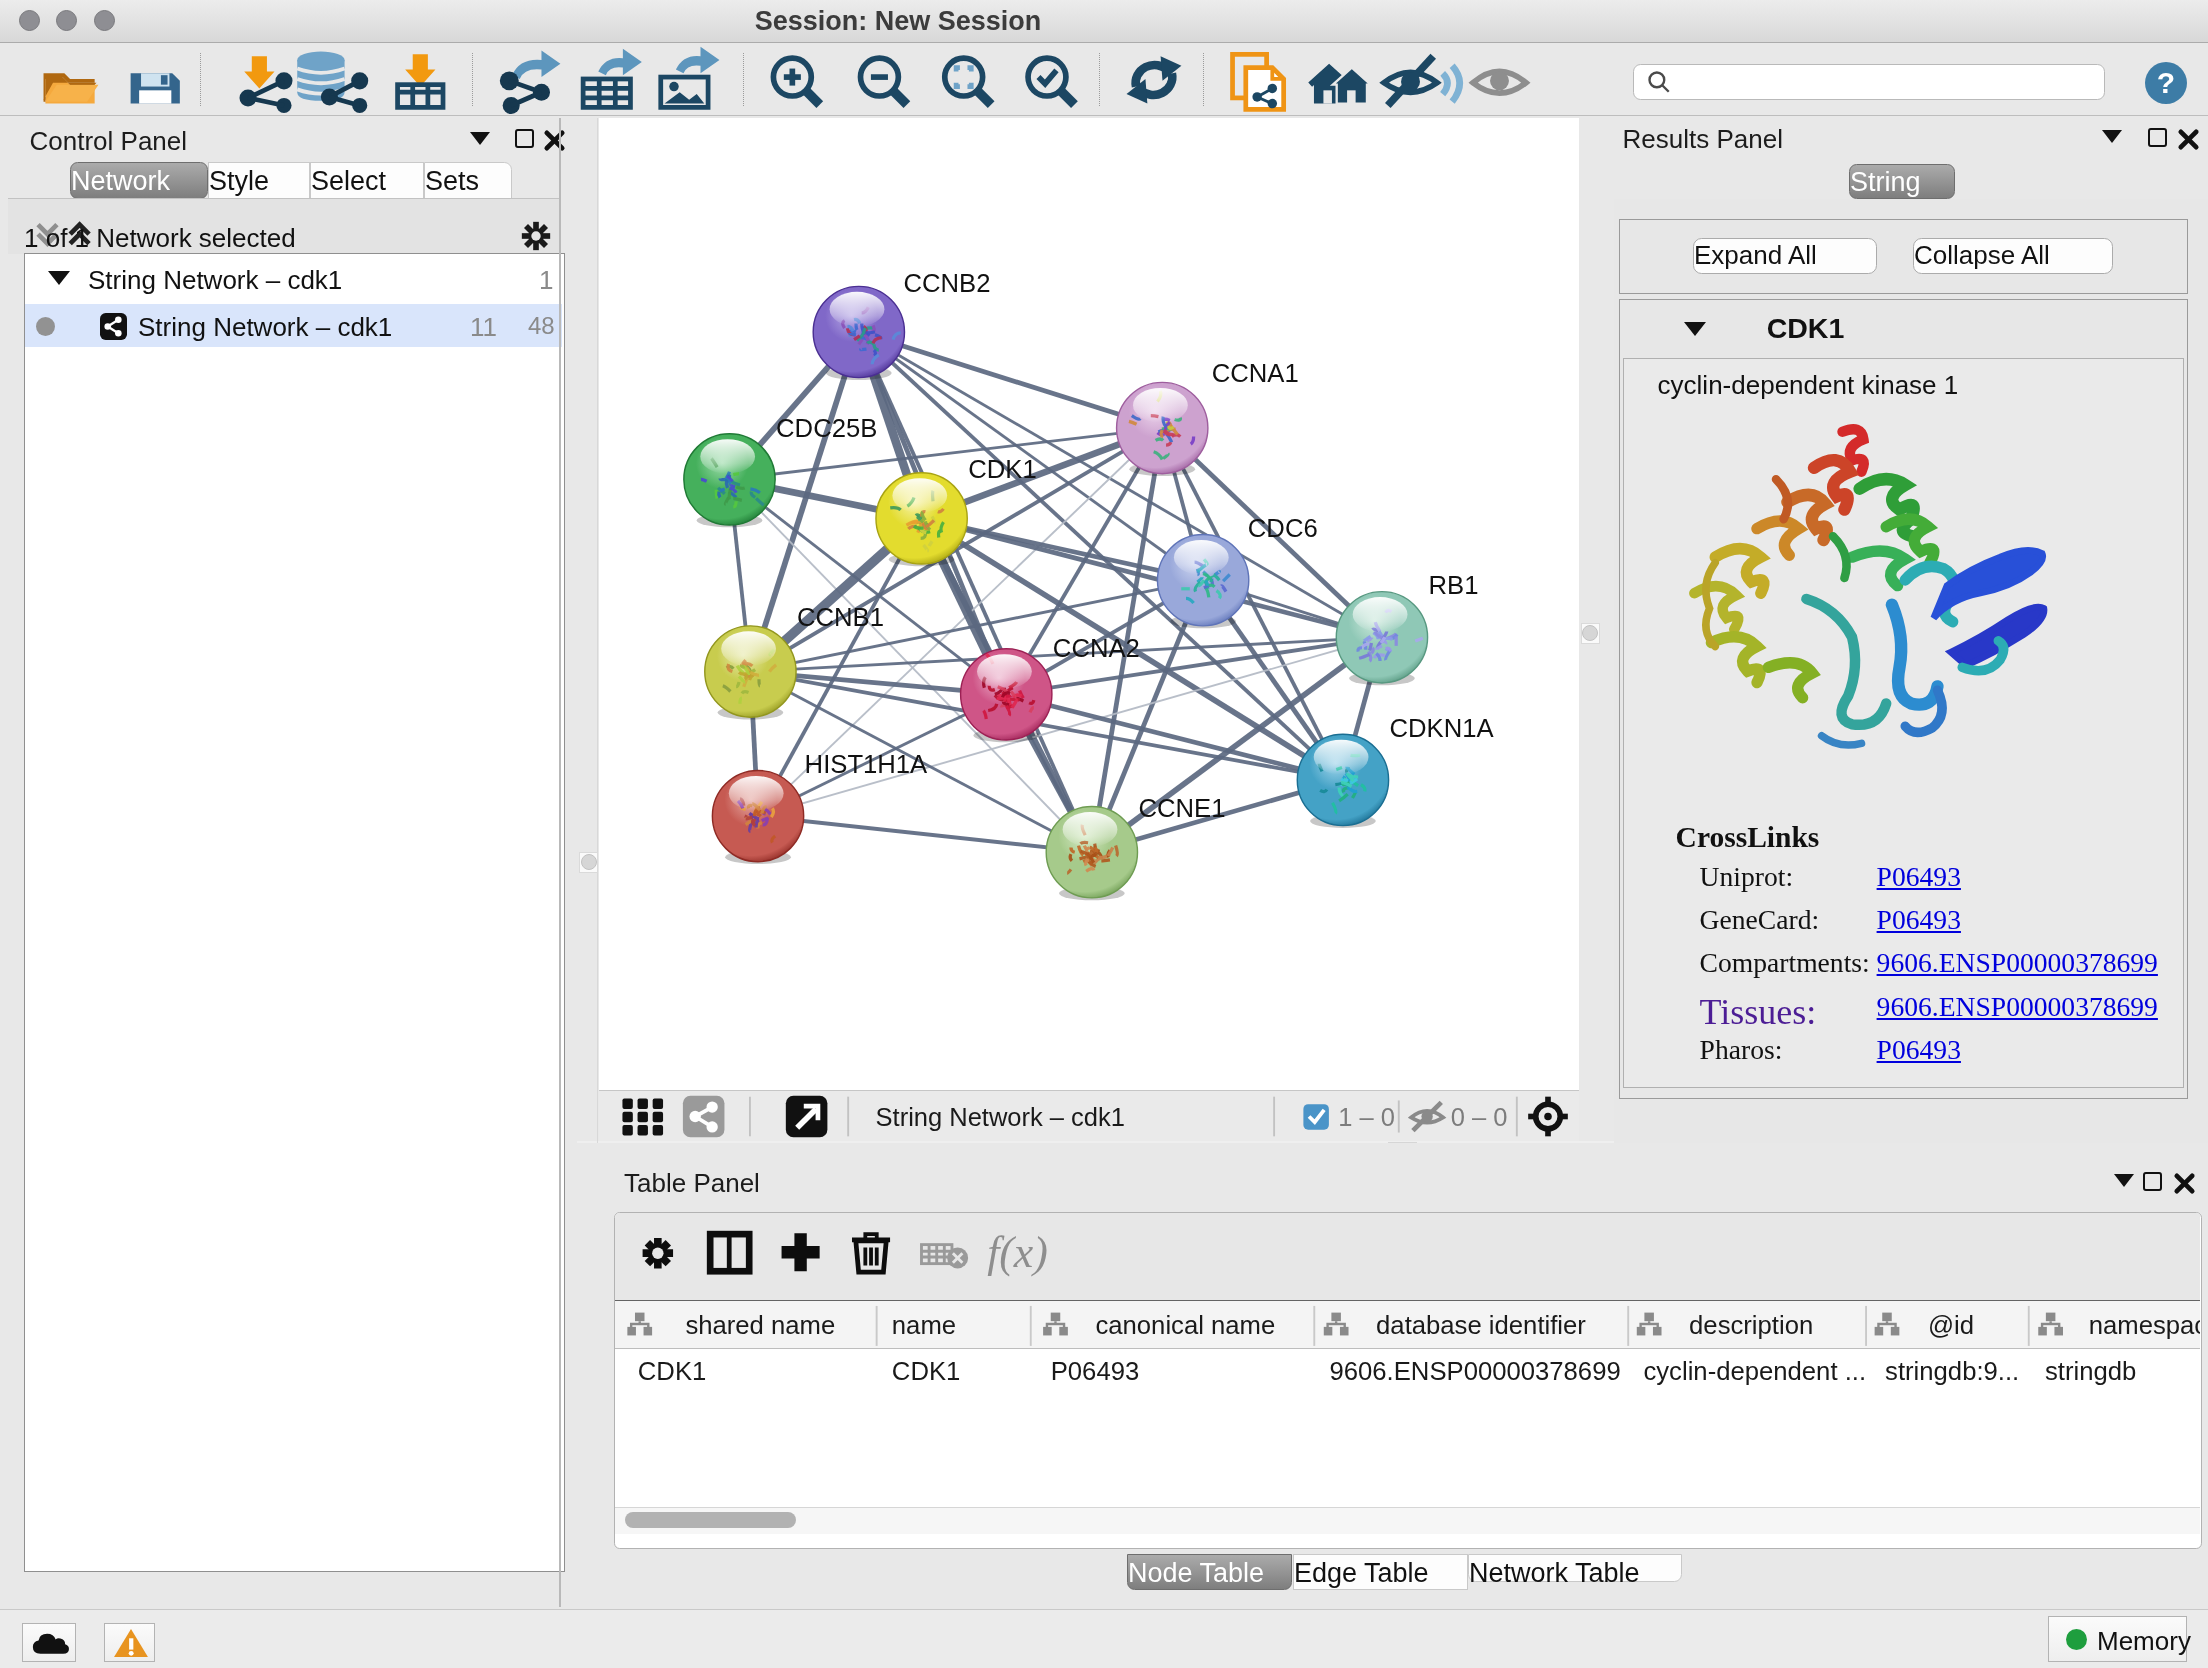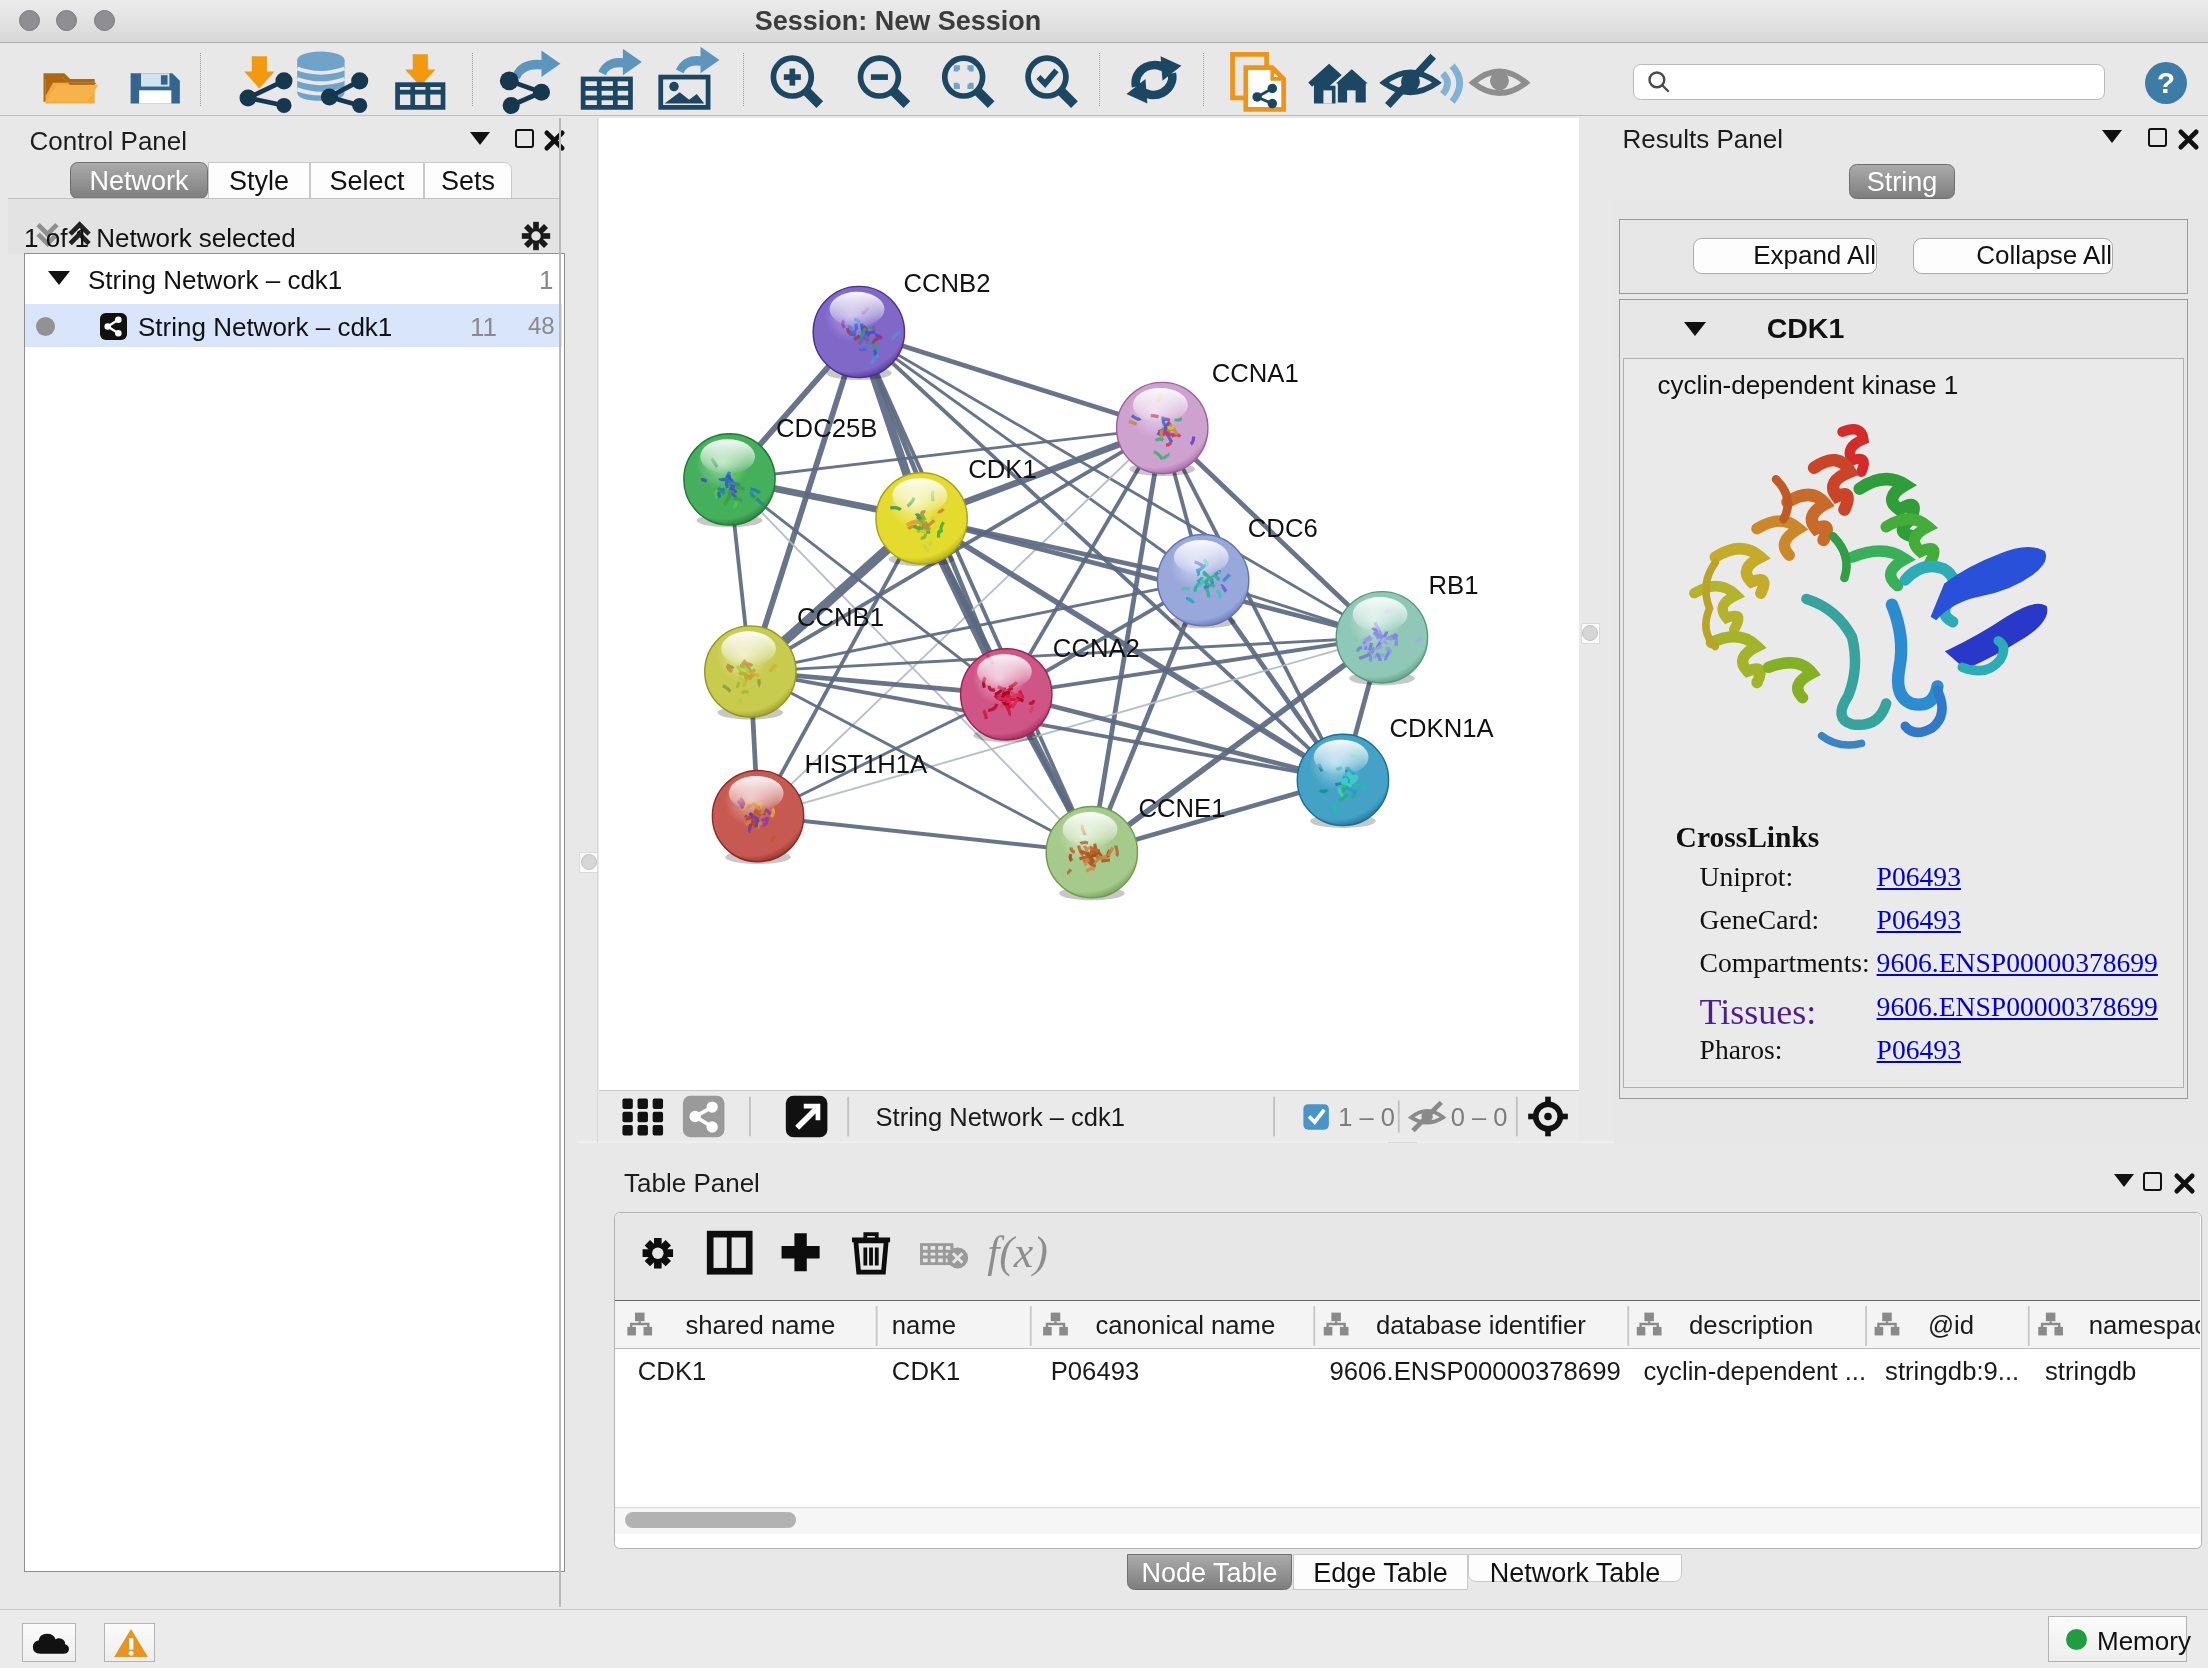--- a/index.html
+++ b/index.html
@@ -21,36 +21,36 @@
   #searchbox{left:1633px;top:21px;width:472px;height:36px;background:#fff;
     border:1.9px solid #b9b9b9;border-radius:7.6px;box-sizing:border-box;}
   
   .ptitle{font-size:26px;color:#1c1c1c;}
   .paneldeco .tri{position:absolute;width:0;height:0;
      border-left:10.5px solid transparent;border-right:10.5px solid transparent;
      border-top:13.3px solid #111;}
   .paneldeco .sq{position:absolute;width:19px;height:19px;border:2.9px solid #111;
      border-radius:2.9px;box-sizing:border-box;}
   
-  .tab{position:absolute;box-sizing:border-box;text-align:center;font-size:27px;}
+  .tab{position:absolute;box-sizing:border-box;font-size:27px;}
   .tabsel{background:linear-gradient(#ababab,#7e7e7e);color:#fff;
      border:1px solid #6e6e6e;border-radius:7.6px;}
   .tabun{background:#fdfdfd;color:#111;border:1px solid #c9c9c9;}
   
   #treebox{left:24px;top:253px;width:541px;height:1319px;background:#fff;
     border:1.9px solid #8f8f8f;box-sizing:border-box;}
   
   #canvas{left:599px;top:118px;width:980px;height:1108px;background:#fff;}
   #netbar{left:599px;top:1090px;width:980px;height:51px;background:#eaeaea;
     border-top:1px solid #c6c6c6;box-sizing:border-box;}
   
   #results{left:1614px;top:118px;width:594px;height:1025px;background:#e8e8e8;}
   .rsub{position:absolute;border:1px solid #9a9a9a;box-sizing:border-box;}
   .rbtn{position:absolute;background:#fdfdfd;border:1.9px solid #ababab;border-radius:8.6px;
-    box-sizing:border-box;text-align:right;font-size:26px;color:#111;}
+    box-sizing:border-box;text-align:left;font-size:26px;color:#111;}
   .serif{font-family:"Liberation Serif", serif;}
   
   #tablepanel{left:577px;top:1143px;width:1631px;height:466px;background:#e8e8e8;}
   
   #statusbar{left:0;top:1609px;width:2208px;height:59px;background:#ebebeb;
     border-top:1.9px solid #c9c9c9;box-sizing:border-box;}
   .statbtn{position:absolute;background:linear-gradient(#fbfbfb,#eeeeee);
     border:1.9px solid #b3b3b3;box-sizing:border-box;}
   a.lnk{color:#0000dd;text-decoration:underline;}
 </style>

